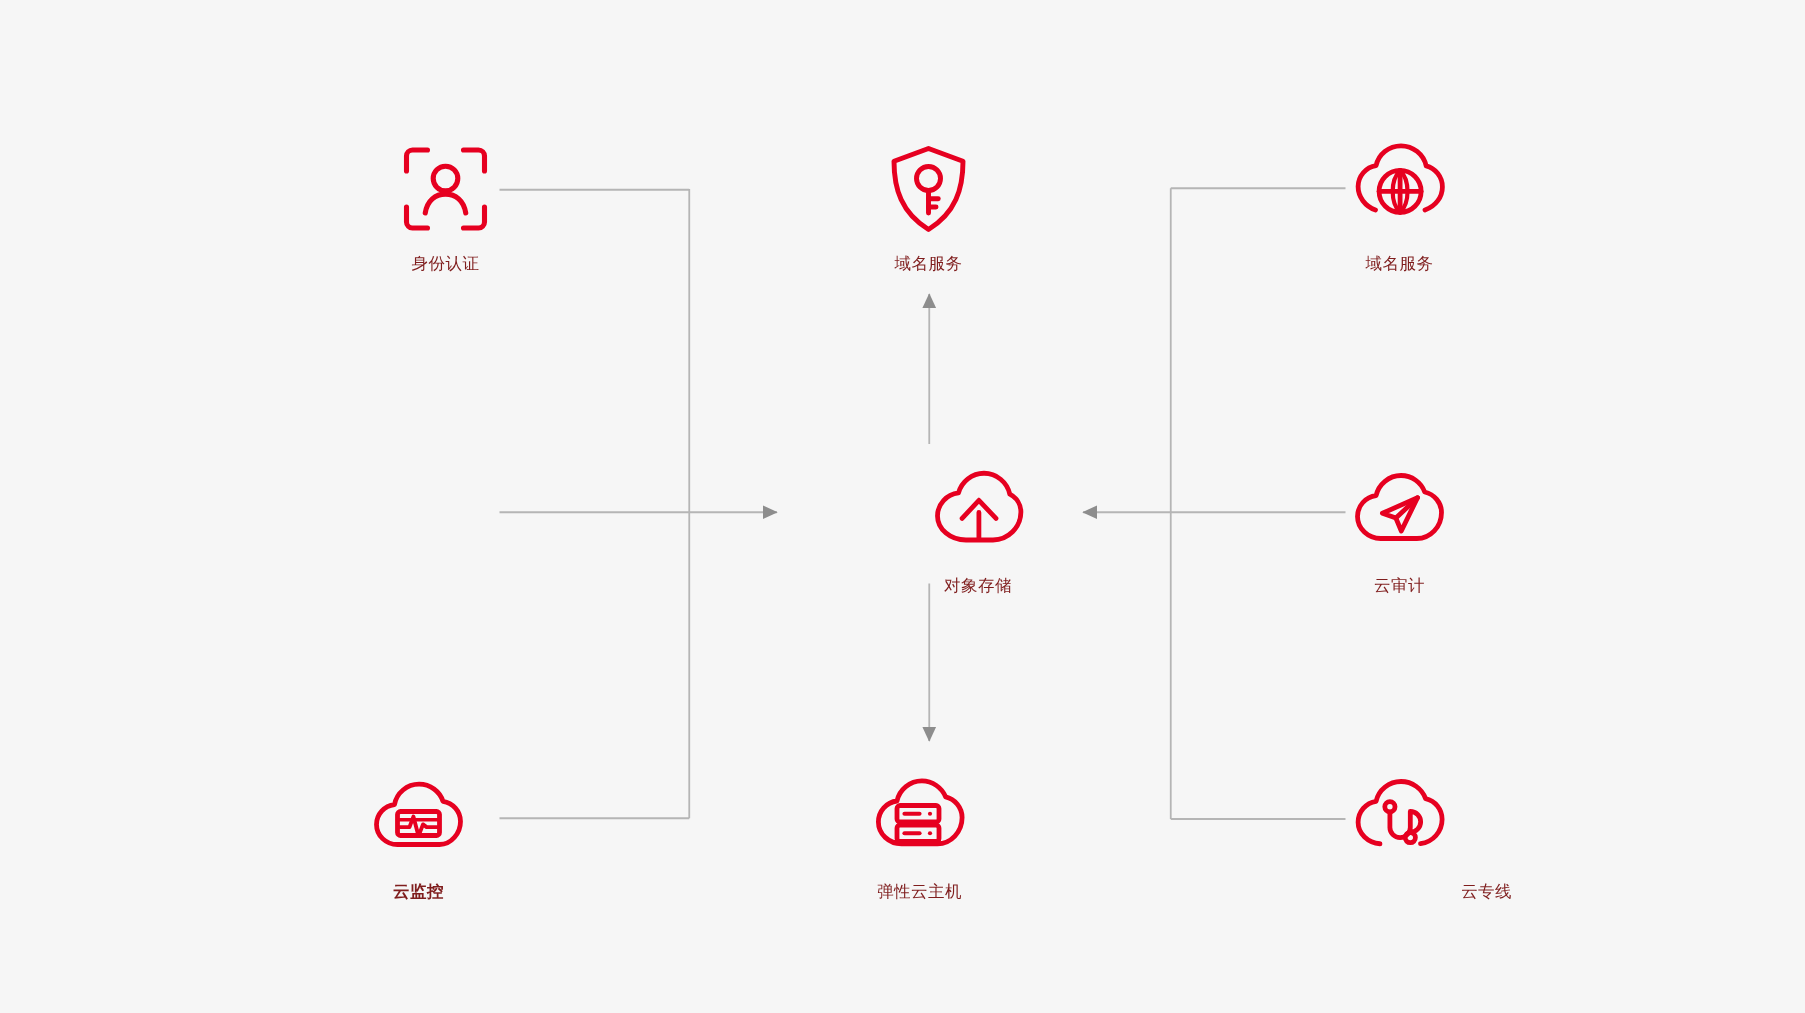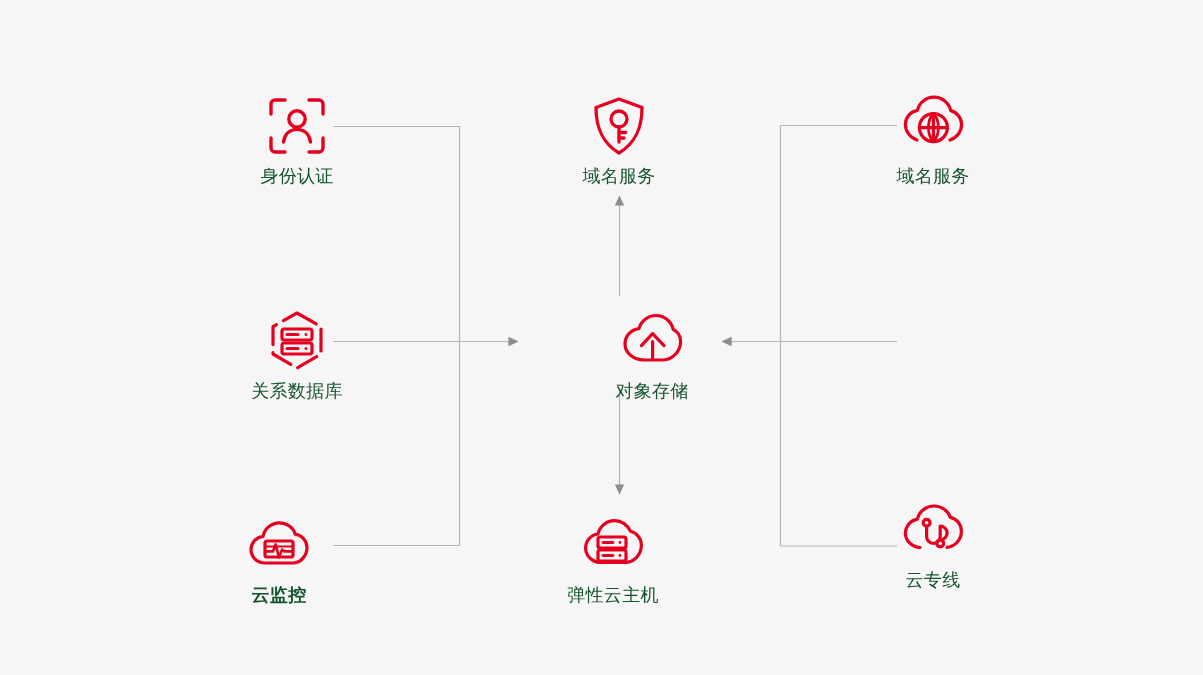--- a/index.html
+++ b/index.html
@@ -33,23 +33,23 @@
     user-select: none;
   }
   .node-icon {
     width: 64px;
     height: 64px;
     margin: 0 auto;
     display: block;
   }
   .node-label {
     margin-top: 9px;
-    font-size: 18px;
+    font-size: 11px;
     line-height: 18px;
-    color: #14532d;
+    color: #7f1d1d;
     letter-spacing: 0.3px;
     white-space: nowrap;
   }
 </style>
 </head>
 <body>
 
 <div id="canvas">
 
   <svg class="connectors" viewBox="0 0 1203 675" width="1203" height="675" aria-hidden="true">
@@ -98,34 +98,20 @@
         <path d="M44,6 L54,6 A4,4 0 0 1 58,10 L58,20"></path>
         <path d="M58,44 L58,54 A4,4 0 0 1 54,58 L44,58"></path>
         <path d="M20,58 L10,58 A4,4 0 0 1 6,54 L6,44"></path>
         <circle cx="32" cy="25" r="8.2"></circle>
         <path d="M18.5,48 C19.8,39.6 25.3,35.4 32,35.4 C38.7,35.4 44.2,39.6 45.5,48"></path>
       </g>
     </svg>
     <div class="node-label">身份认证</div>
   </div>
 
-  <div class="node" style="left:297px; top:309px;">
-    <svg class="node-icon" viewBox="0 0 64 64">
-      <g fill="none" stroke="#e60020" stroke-width="3.2" stroke-linecap="round" stroke-linejoin="round">
-        <path d="M32,4 L56,17.6 L56,45 L32,59 L8,45 L8,17.6 Z" stroke-dasharray="22 8"></path>
-        <rect x="17" y="20" width="30" height="11" rx="2.2"></rect>
-        <rect x="17" y="34" width="30" height="11" rx="2.2"></rect>
-        <path d="M22,25.6 L33,25.6" stroke-width="3"></path>
-        <path d="M22,39.6 L33,39.6" stroke-width="3"></path>
-        <circle cx="41" cy="25.6" r="1.5" fill="#e60020" stroke="none"></circle>
-        <circle cx="41" cy="39.6" r="1.5" fill="#e60020" stroke="none"></circle>
-      </g>
-    </svg>
-    <div class="node-label">关系数据库</div>
-  </div>
 
   <div class="node" style="left:279px; top:513px;font-weight:bold;">
     <svg class="node-icon" viewBox="0 0 64 64">
       <g fill="none" stroke="#e60020" stroke-width="3.2" stroke-linecap="round" stroke-linejoin="round">
         <path d="M18,50 C10.2,50 4,44 4,36.6 C4,29.8 9.2,24.2 16,23.4 C17.4,15.6 24.3,9.8 32.4,9.8 C39.8,9.8 46.2,14.6 48.3,21.2 C54.9,22.2 60,27.8 60,34.6 C60,42.2 54,50 46,50 Z"></path>
         <rect x="18" y="28" width="28" height="16" rx="2"></rect>
         <path d="M18,33.5 L46,33.5" stroke-width="2.2"></path>
         <path d="M19.5,38.4 L26,38.4 L28.6,31.4 L32,44.4 L35,36.6 L37.4,38.4 L44.5,38.4" stroke-width="2.6"></path>
       </g>
     </svg>
@@ -176,22 +162,32 @@
         <path d="M16,46 C9,43.6 4.4,37.2 4.4,30.4 C4.4,23.4 9.6,17.4 16.4,16.4 C18,8.8 25,3.2 33,3.2 C41,3.2 48,8.8 49.8,16.6 C56,18.2 60.6,24 60.6,30.6 C60.6,37.4 56,43.6 49,46"></path>
         <circle cx="32.4" cy="33.6" r="14"></circle>
         <path d="M18.4,33.6 L46.4,33.6"></path>
         <path d="M32.4,19.6 L32.4,47.6"></path>
         <path d="M32.4,19.6 C25.8,26 25.8,41.2 32.4,47.6 C39,41.2 39,26 32.4,19.6 Z" stroke-width="2.8"></path>
       </g>
     </svg>
     <div class="node-label">域名服务</div>
   </div>
 
+  <div class="node" style="left:933px; top:309px;">
+    <svg class="node-icon" viewBox="0 0 64 64">
+      <g fill="none" stroke="#e60020" stroke-width="3.2" stroke-linecap="round" stroke-linejoin="round">
+        <path d="M19.5,50 C11,50 4,43.4 4,35.4 C4,28.2 9.4,22.2 16.4,21.4 C18,13.8 25,8 33,8 C40.2,8 46.4,12.6 48.8,19 C55.2,20.4 60,26.2 60,32.6 C60,42.2 52.6,50 43.6,50 Z"></path>
+        <path d="M44,22.8 L20.6,33.2 L29.6,36.4 L33.2,45 Z"></path>
+        <path d="M44,22.8 L29.6,36.4"></path>
+      </g>
+    </svg>
+    <div class="node-label">云审计</div>
+  </div>
 
-  <div class="node" style="left:933px; top:498px;">
+  <div class="node" style="left:933px; top:513px;text-align:right;">
     <svg class="node-icon" viewBox="0 0 64 64">
       <g fill="none" stroke="#e60020" stroke-width="3.2" stroke-linecap="round" stroke-linejoin="round">
         <path d="M19,49.5 C11,49 4.4,42.8 4.4,35.2 C4.4,28.2 9.6,22.2 16.4,21.2 C18,13.6 25,8 33,8 C40.6,8 47,12.8 49.4,19.4 C55.8,20.8 60.4,26.6 60.4,33.2 C60.4,41.4 54.4,48.4 46,49.4"></path>
         <circle cx="25.6" cy="24.8" r="3.4"></circle>
         <circle cx="39.2" cy="45.4" r="3.4"></circle>
         <path d="M25.6,28.4 L25.6,38.6 A6.6,6.6 0 0 0 39.2,38.6 L39.2,28 A6.6,6.6 0 0 1 39.2,41.8"></path>
       </g>
     </svg>
     <div class="node-label">云专线</div>
   </div>

